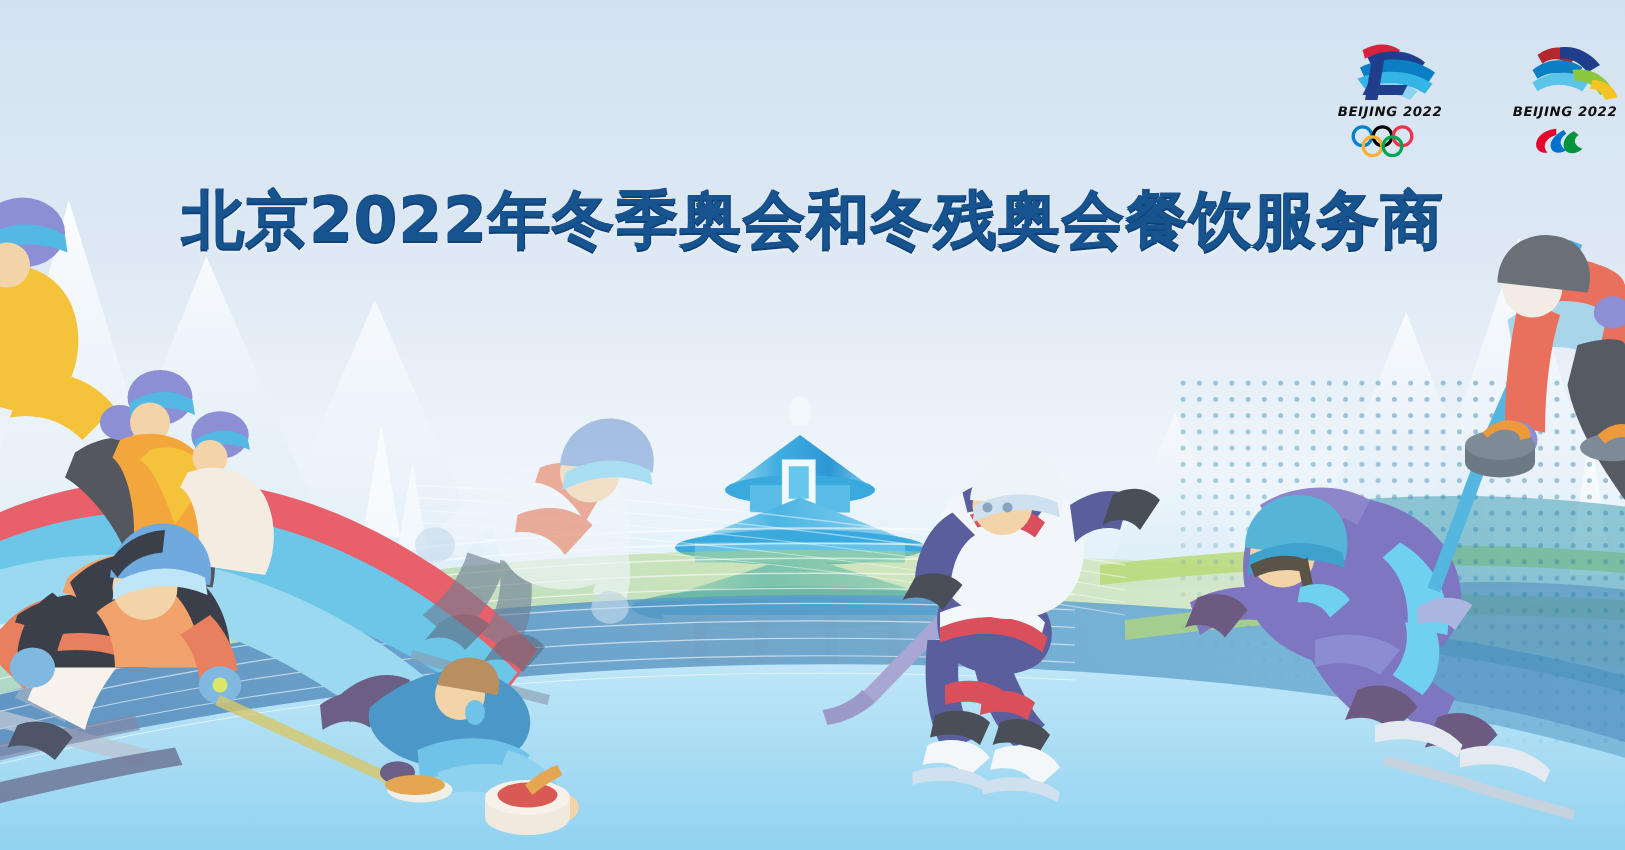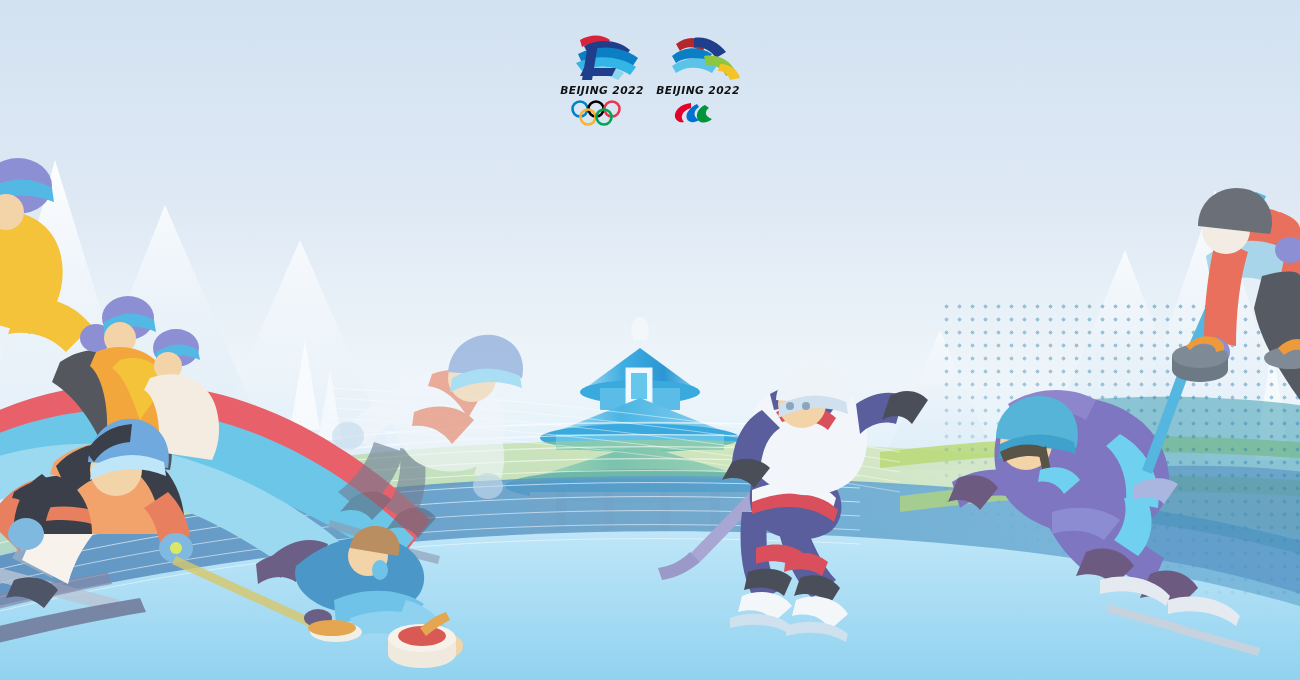--- a/index.html
+++ b/index.html
@@ -7,21 +7,21 @@
 
   #stage{
     position:relative;width:1300px;height:680px;overflow:hidden;
     background:linear-gradient(180deg,#d3e2f1 0%,#dde8f4 28%,#e9f1f8 46%,#eef5fa 56%,#dff0fb 70%,#bfe2f6 100%);
   }
   .lay{position:absolute;left:0;top:0;width:1300px;height:680px;}
   .lay svg{display:block;width:1300px;height:680px;}
 
   
   #logos{position:absolute;left:0;top:30px;width:1300px;height:110px;
-         display:flex;justify-content:center;align-items:flex-start;}
+         display:flex;justify-content:flex-end;align-items:flex-start;gap:44px;}
   .logo{width:96px;height:104px;position:relative;}
   .logo svg{display:block;}
   .logoword{
     position:absolute;left:0;right:0;top:54px;text-align:center;
     font-family:"DejaVu Sans",sans-serif;font-style:italic;font-weight:bold;
     font-size:10.5px;letter-spacing:.4px;color:#111;white-space:nowrap;
     transform:scaleX(1.02);
   }
   .rings{position:absolute;left:0;right:0;top:70px;display:flex;justify-content:center;}
   .agitos{position:absolute;left:0;right:0;top:70px;display:flex;justify-content:center;}
@@ -451,14 +451,15 @@
         <svg width="54" height="24" viewBox="0 0 54 24">
           <path d="M20 3 C 9 4 3 11 4 17 C 5 21 9 23 13 22 C 9 18 10 11 20 8 Z" fill="#e4002b"></path>
           <path d="M26 4 C 18 8 14 14 16 19 C 18 23 24 23 28 20 C 22 17 22 11 28 7 Z" fill="#0072ce"></path>
           <path d="M34 5 C 27 8 24 15 27 20 C 30 24 37 23 41 19 C 34 17 33 11 38 8 Z" fill="#00953b"></path>
         </svg>
       </div>
     </div>
 
   </div>
 
+  <div id="title">北京2022年冬季奥会和冬残奥会餐饮服务商</div>
 
 </div>
 
 </body></html>

